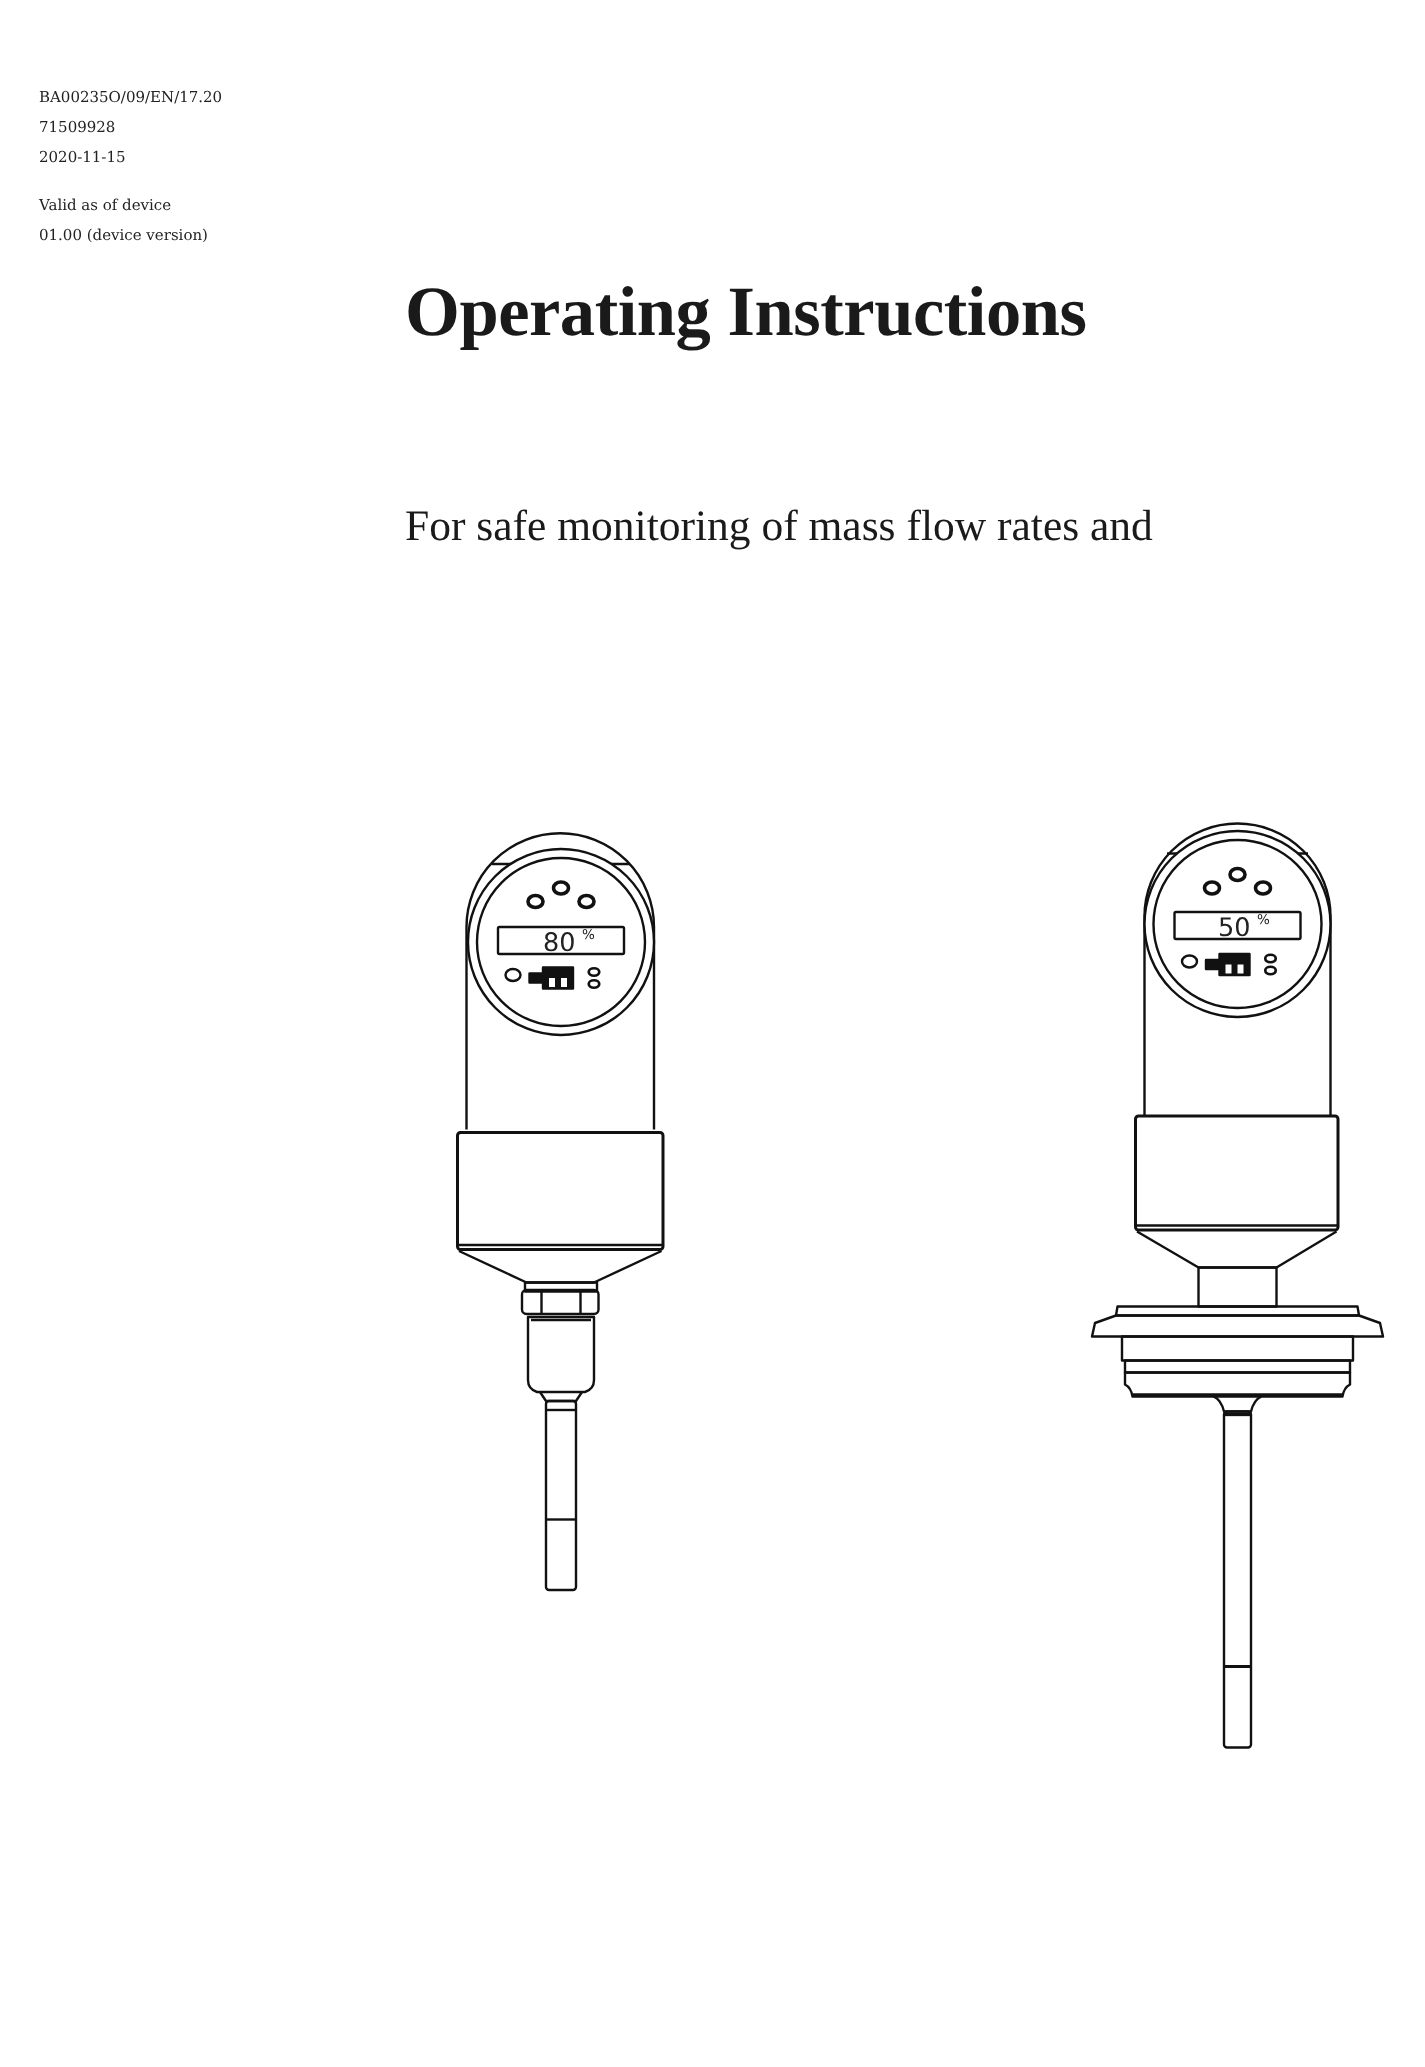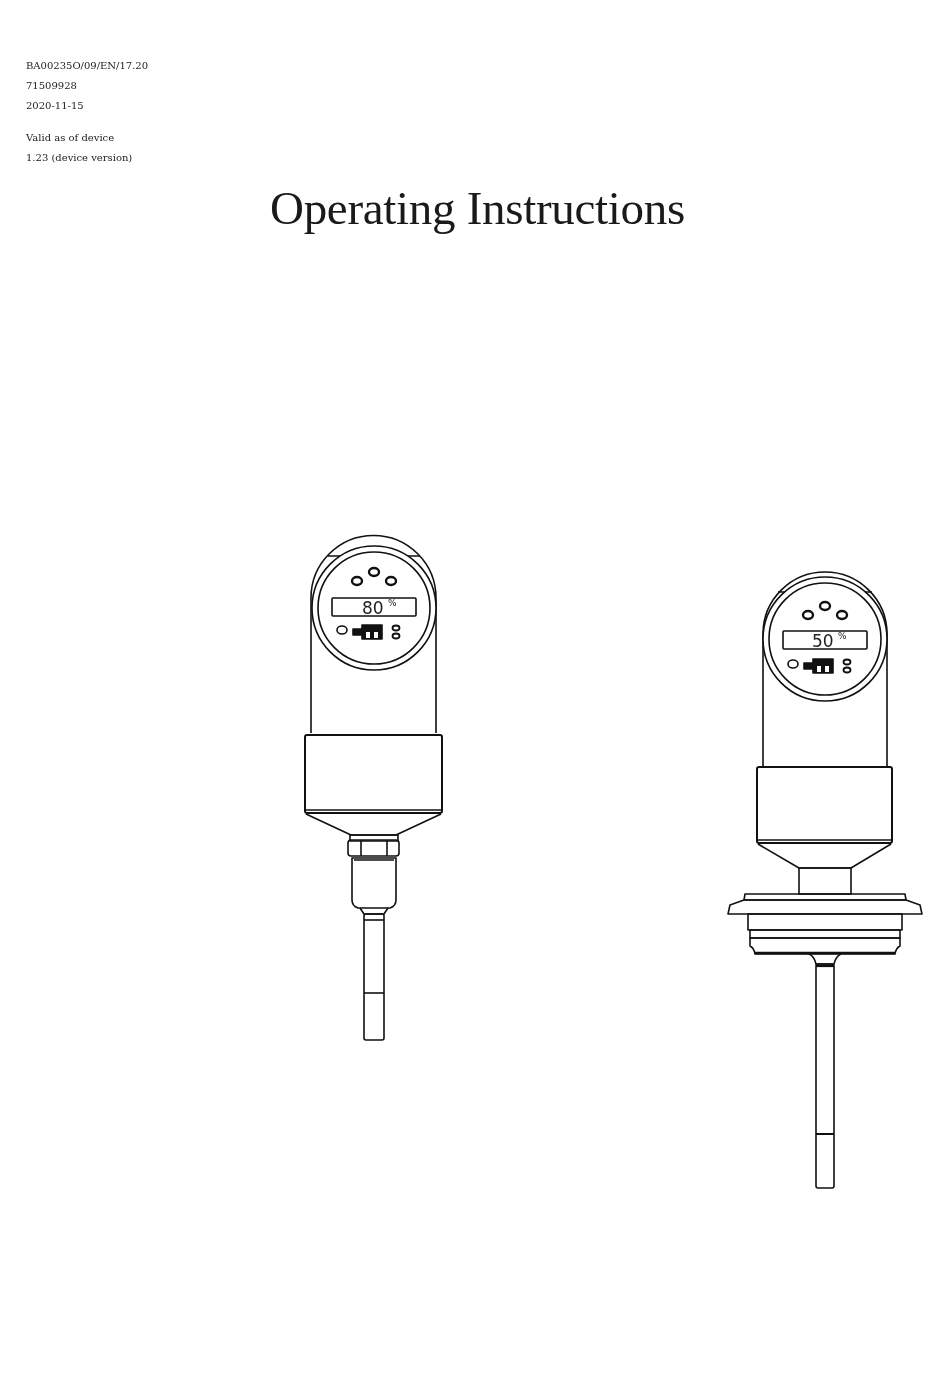--- a/index.html
+++ b/index.html
@@ -1,48 +1,49 @@
 <!DOCTYPE html>
 <html><head>
   <meta charset="utf-8">
   <style>
     html, body { margin: 0; padding: 0; background: #ffffff; }
     body { width: 950px; height: 1378px; position: relative; overflow: hidden; color: #1a1a1a; }
     .meta { position: absolute; left: 26px; top: 56px; font-family: "DejaVu Serif", serif; font-size: 10px; line-height: 20px; color: #222; }
     .meta .line { display: block; white-space: nowrap; }
     .meta .gap { height: 12px; }
     .title-block { position: absolute; left: 270px; top: 180px; font-family: "Liberation Serif", serif; }
-    .title-light { font-size: 47px; line-height: 56px; font-weight: normal; color: #1a1a1a; white-space: nowrap; letter-spacing: -0.3px; }
+    .title-light { font-size: 47px; line-height: 56px; font-weight: bold; color: #1a1a1a; white-space: nowrap; letter-spacing: -0.3px; }
     .title-bold { font-size: 47px; line-height: 56px; font-weight: bold; color: #111; white-space: nowrap; letter-spacing: -0.3px; }
     .subtitle { position: absolute; left: 270px; top: 332px; font-family: "Liberation Serif", serif; font-size: 29px; line-height: 38px; color: #1a1a1a; }
     .subtitle .line { display: block; white-space: nowrap; }
     .device { position: absolute; }
     .device svg { display: block; overflow: visible; }
     .lcd-text { font-family: "DejaVu Sans", sans-serif; fill: #222; }
   </style>
 </head>
 <body>
 
 <div class="meta">
   <span class="line">BA00235O/09/EN/17.20</span>
   <span class="line">71509928</span>
   <span class="line">2020-11-15</span>
   <div class="gap"></div>
   <span class="line">Valid as of device</span>
-  <span class="line">1.23 (device version)</span>
+  <span class="line">01.00 (device version)</span>
 </div>
 
 <div class="title-block">
   <div class="title-light">Operating Instructions</div>
 </div>
 
 <div class="subtitle">
+  <span class="line">For safe monitoring of mass flow rates and</span>
 </div>
 
-<div class="device" style="left:290px; top:548px;text-align:right;">
+<div class="device" style="left:290px; top:568px;text-align:right;">
   <svg width="170" height="500" viewBox="0 0 170 500" fill="none" stroke="#111" stroke-width="1.6" stroke-linejoin="round">
 
     <path d="M21 185 L21 50 A62 62 0 0 1 146 50 L146 185" fill="#fff"></path>
     <line x1="38" y1="8" x2="130" y2="8"></line>
 
     <circle cx="84" cy="60" r="62" fill="#fff"></circle>
     <circle cx="84" cy="60" r="56"></circle>
 
     <ellipse cx="84" cy="24" rx="5" ry="4" stroke-width="2.4"></ellipse>
     <ellipse cx="67" cy="33" rx="5" ry="4" stroke-width="2.4"></ellipse>
@@ -74,21 +75,21 @@
     <line x1="64" y1="312" x2="104" y2="312"></line>
 
     <path d="M70 360 L74 366 L94 366 L98 360"></path>
 
     <rect x="74" y="366" width="20" height="126" rx="2"></rect>
     <line x1="74" y1="372" x2="94" y2="372"></line>
     <line x1="74" y1="445" x2="94" y2="445"></line>
   </svg>
 </div>
 
-<div class="device" style="left:720px; top:584px;text-decoration:underline;">
+<div class="device" style="left:720px; top:561px;text-decoration:underline;">
   <svg width="215" height="610" viewBox="0 0 215 610" fill="none" stroke="#111" stroke-width="1.6" stroke-linejoin="round">
 
     <path d="M43 183 L43 50 A62 62 0 0 1 167 50 L167 183" fill="#fff"></path>
     <line x1="58" y1="8" x2="152" y2="8"></line>
 
     <circle cx="105" cy="55" r="62" fill="#fff"></circle>
     <circle cx="105" cy="55" r="56"></circle>
 
     <ellipse cx="105" cy="22" rx="5" ry="4" stroke-width="2.4"></ellipse>
     <ellipse cx="88" cy="31" rx="5" ry="4" stroke-width="2.4"></ellipse>

